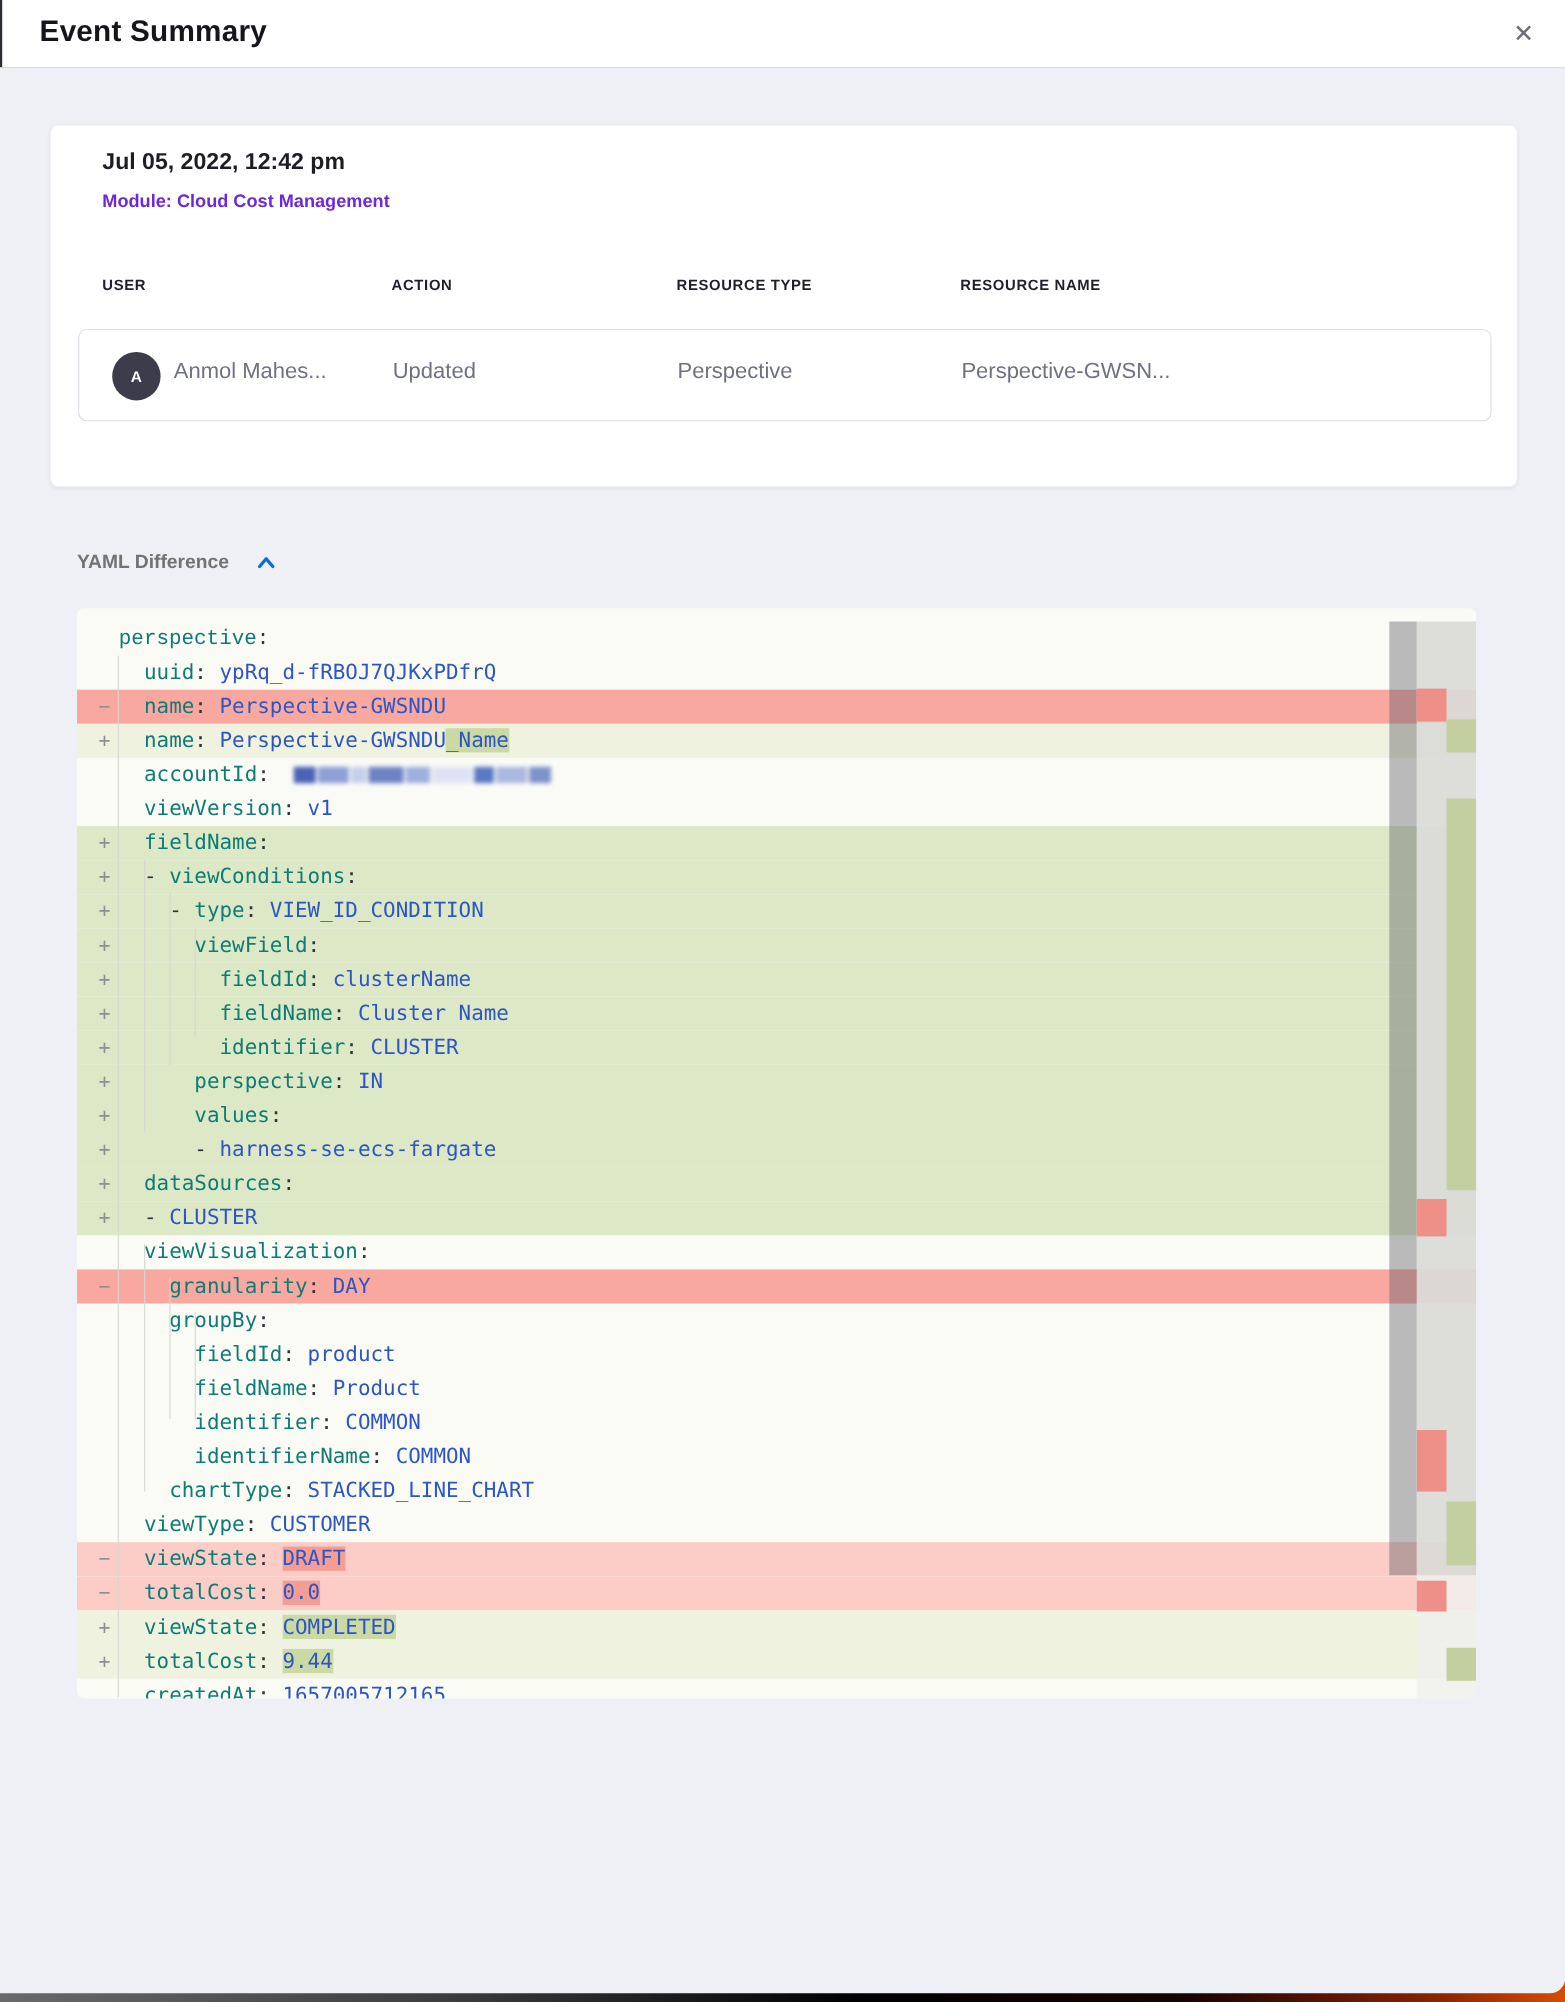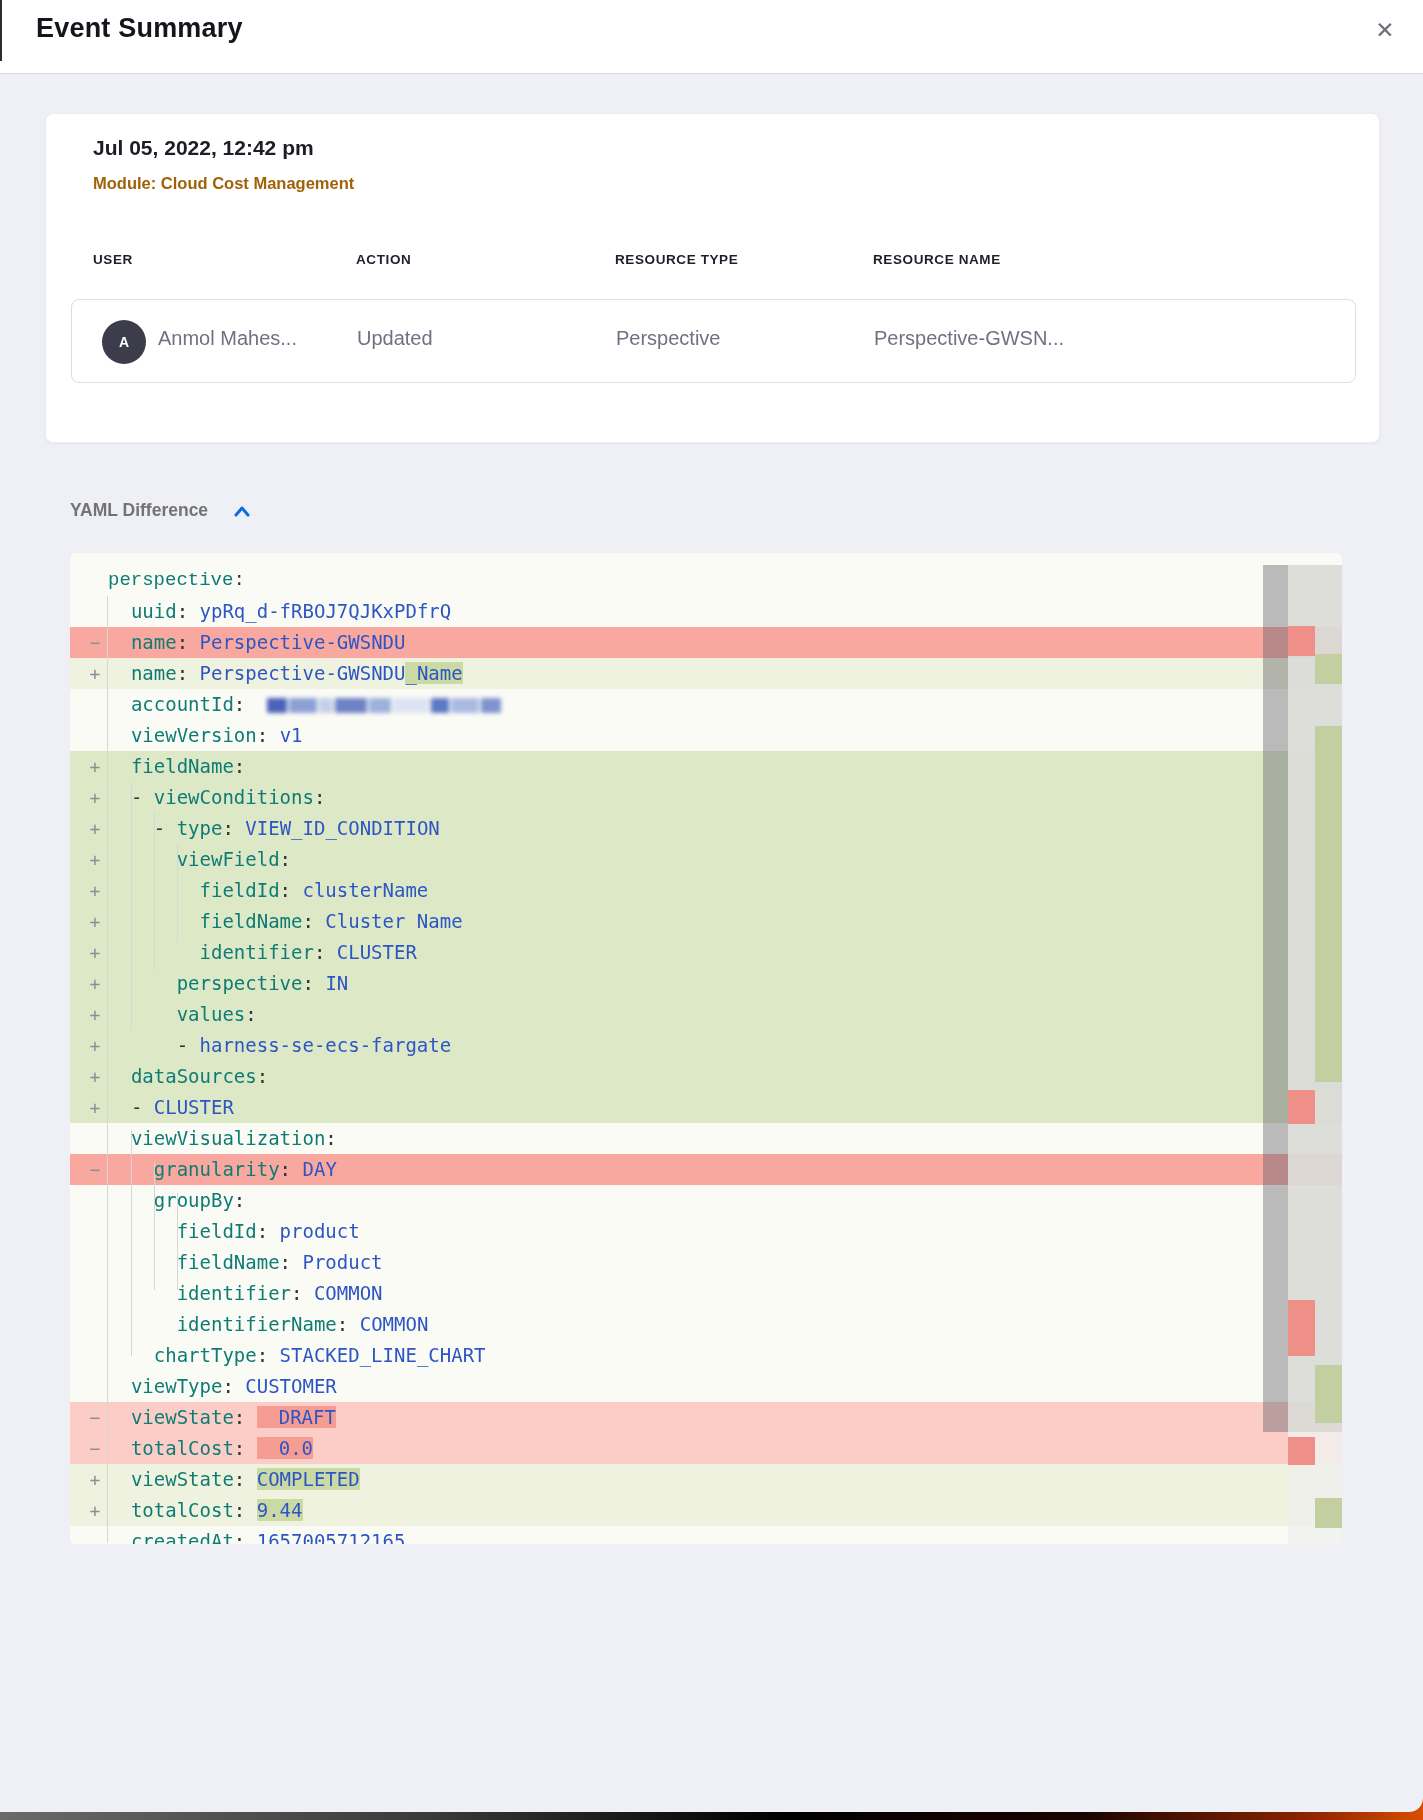--- a/index.html
+++ b/index.html
@@ -7,38 +7,38 @@
     width:1423px;height:1820px;position:relative;overflow:hidden;
     font-family:"Liberation Sans",sans-serif;
     background:linear-gradient(90deg,#6a6a6a 0%,#3a3a3a 30%,#000 55%,#1a0300 76%,#8c2500 92%,#d84d00 100%);
   }
   .modal{
     position:absolute;left:0;top:0;width:1423px;height:1812px;
     background:#eff0f5;border-radius:0 0 14px 0;overflow:hidden;
   }
   
   .hdr{
-    position:absolute;left:0;top:0;width:100%;height:74px;background:#ffffff;
+    position:absolute;left:0;top:0;width:100%;height:62px;background:#ffffff;
     border-bottom:1px solid #d8d8de;box-sizing:border-box;
   }
   .hdr-edge{position:absolute;left:0;top:0;width:2px;height:61px;background:#2c2c33;}
   .hdr-title{
     position:absolute;left:36px;top:13px;font-size:27px;font-weight:bold;color:#15151c;letter-spacing:.2px;
   }
   .close-x{
     position:absolute;right:22px;top:14px;width:32px;height:32px;line-height:32px;text-align:center;
     font-size:23px;color:#6e6e78;cursor:pointer;
   }
   
   .card{
     position:absolute;left:45px;top:113px;width:1335px;height:330px;background:#ffffff;
     border:1px solid #ececf1;border-radius:8px;box-shadow:0 1px 3px rgba(40,41,61,.05);box-sizing:border-box;
   }
   .ev-date{position:absolute;left:47px;top:22px;font-size:21px;font-weight:bold;color:#1d1d26;}
-  .ev-module{position:absolute;left:47px;top:60px;font-size:16.5px;font-weight:600;color:#a16207;}
+  .ev-module{position:absolute;left:47px;top:60px;font-size:16.5px;font-weight:600;color:#6d28d9;}
   .thead{position:absolute;top:138px;font-size:13.5px;font-weight:bold;color:#1f1f2c;letter-spacing:.6px;text-align:right;}
   .th-user{left:47px;} .th-action{left:310px;} .th-rtype{left:569px;} .th-rname{left:827px;}
   .trow{
     position:absolute;left:25px;top:185px;width:1285px;height:84px;background:#fff;
     border:1px solid #dcdce4;border-radius:8px;box-sizing:border-box;
   }
   .avatar{
     position:absolute;left:30px;top:20px;width:44px;height:44px;border-radius:50%;
     background:#3c3c4a;color:#fff;font-size:14px;font-weight:bold;text-align:center;line-height:44px;
   }
@@ -58,21 +58,21 @@
   .code-line:first-child{margin-top:12px;font-family:Liberation Mono, monospace;}
   .ln-add{background:#dce8c6;}
   .ln-add-light{background:#eef2df;}
   .ln-del{background:#f9a8a0;}
   .ln-del-light{background:#fccdc7;}
   .sign{position:absolute;left:14px;top:0;width:22px;text-align:center;color:#8e8e95;font-size:18px;}
   .tkey{color:#0e7c74;}
   .tpun{color:#33333a;}
   .tval{color:#2d56c4;}
   .chunk-add{background:#cbd9a4;}
-  .chunk-del{background:#f59c93;padding-left:22px;}
+  .chunk-del{background:#f59c93;}
   .redact{display:inline-block;vertical-align:-2px;filter:blur(2px);line-height:0;margin-left:10px;}
   .redact i{display:inline-block;height:15px;margin-right:2px;border-radius:1px;}
   .guide{position:absolute;width:1px;background:#d6d6d2;}
   
   .sb-thumb{position:absolute;left:1193px;top:12px;width:25px;height:867px;background:rgba(95,95,102,.42);}
   .ruler-track{position:absolute;left:1218px;top:12px;width:54px;height:867px;background:rgba(218,218,215,.93);}
   .ruler-track2{position:absolute;left:1218px;top:879px;width:54px;height:112px;background:rgba(240,240,236,.85);}
   .mark{position:absolute;}
   .mk-red{background:#ee8f88;}
   .mk-green{background:#c3cfa0;}

